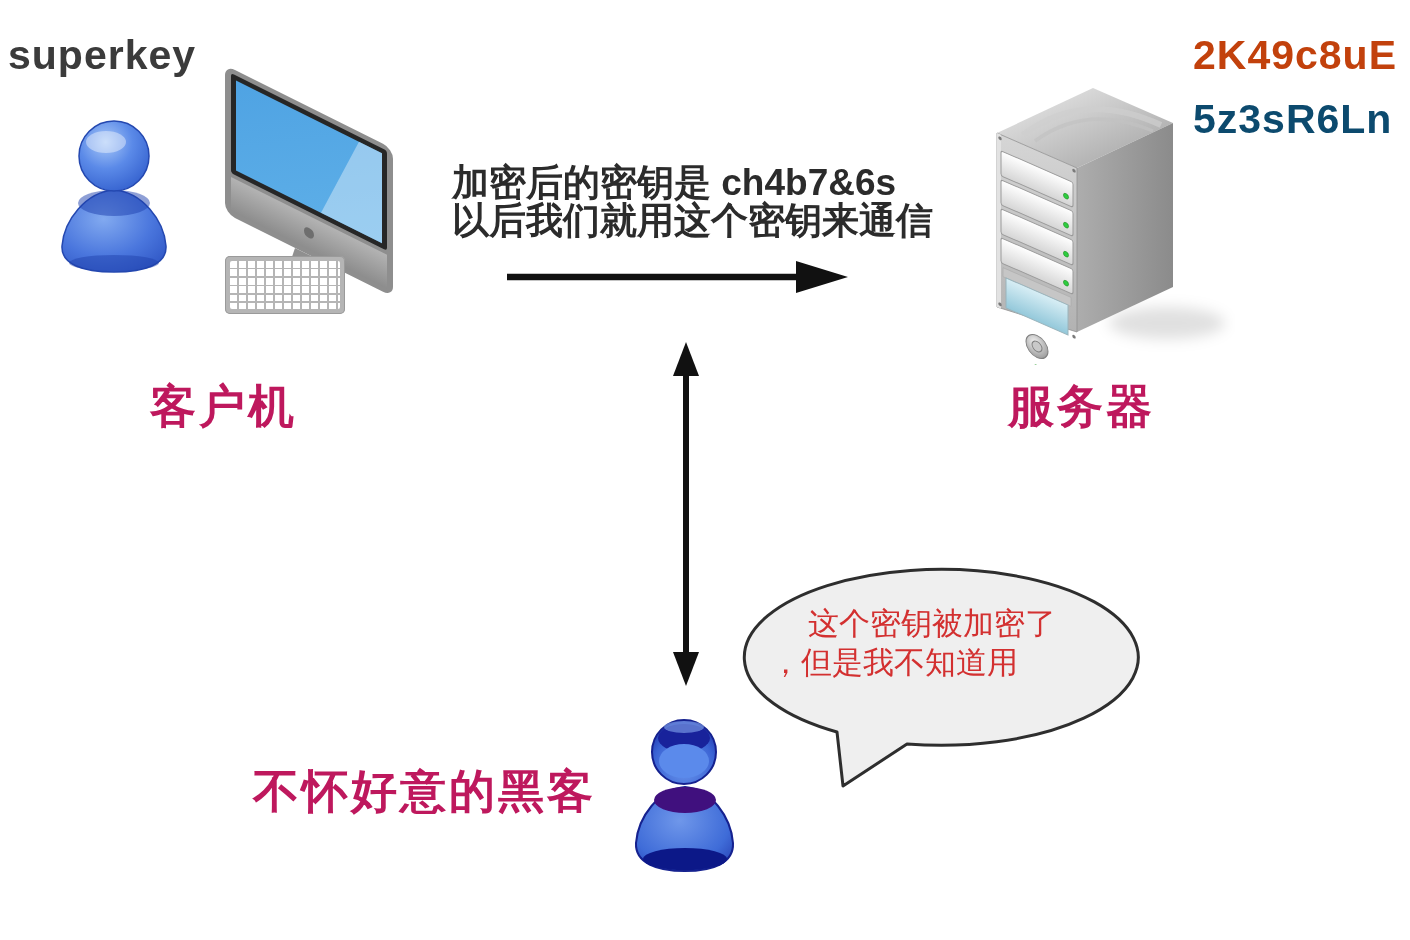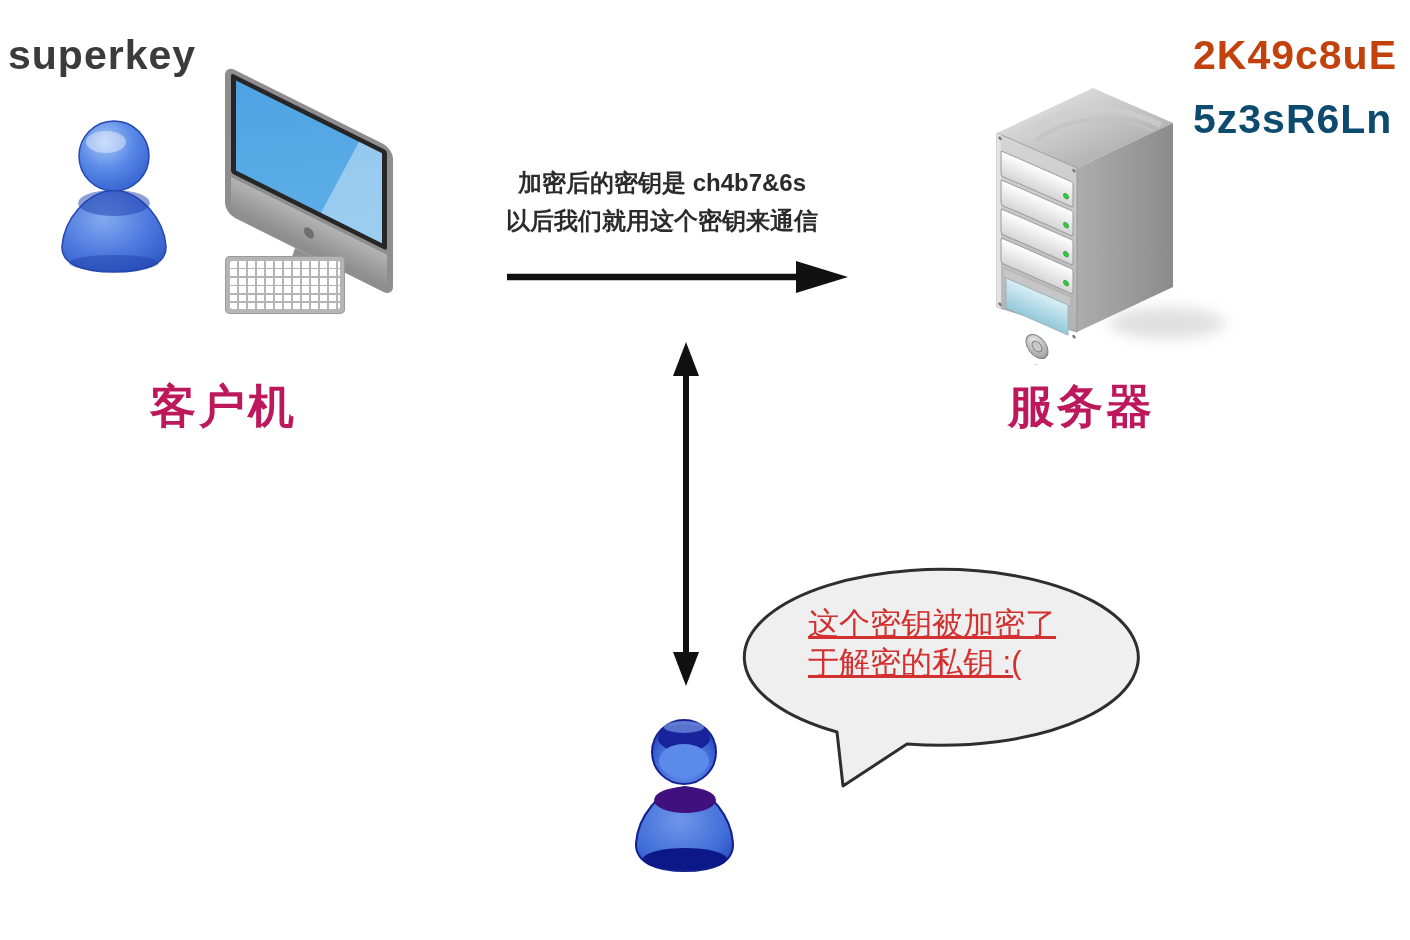--- a/index.html
+++ b/index.html
@@ -27,30 +27,30 @@
     left:1193px; top:32px;
     font-size:41px; font-weight:700; color:#c2410c; letter-spacing:1px;
   }
   .key-red {
     left:1193px; top:96px;
     font-size:41px; font-weight:700; color:#0c4a6e; letter-spacing:1px;
   }
 
   .message-block {
     left:452px; top:164px; width:420px;
-    text-align:center; font-size:24px; font-weight:700; color:#2B2B2B;
+    text-align:center; font-size:37px; font-weight:700; color:#2B2B2B;
     line-height:38px; white-space:nowrap;
   }
 
   .bubble-text {
     left:770px; top:604px; width:330px;
     font-size:31px; color:#D33030; line-height:39px; font-weight:400;
     white-space:nowrap;
   }
-  .bubble-text .indent { padding-left:38px;text-decoration:underline; }
+  .bubble-text .indent { padding-left:38px; }
 
   
   .keyboard {
     left:225px; top:256px; width:120px; height:58px;
     background:#b5b5b5; border-radius:5px; padding:5px;
     transform:matrix(0.875,0.517,-0.855,0.545);
     transform-origin:0 0;
     box-shadow:0 0 0 1px #9a9a9a inset;
   }
   .keyboard-keys {
@@ -199,21 +199,21 @@
   <div class="abs key-green">2K49c8uE</div>
   <div class="abs key-red">5z3sR6Ln</div>
 
   <div class="abs green-label server-label">服务器</div>
 
   <svg class="abs" style="left:725px;top:555px" width="430" height="245" viewBox="0 0 430 245">
     <path d="M112,177 A197,88 0 1 1 182,189 L118,231 Z" fill="#EFEFEF" stroke="#2E2E2E" stroke-width="3" stroke-linejoin="round"></path>
   </svg>
   <div class="abs bubble-text">
     <div class="indent">这个密钥被加密了</div>
-    <div class="indent">于解密的私钥 :(</div>
+    <div>，但是我不知道用</div>
   </div>
 
   <svg class="abs" style="left:628px;top:703px" width="118" height="178" viewBox="0 0 118 178">
     <defs>
       <radialGradient id="hHead" cx="50%" cy="72%" r="80%">
         <stop offset="0%" stop-color="#6f9bef"></stop>
           <stop offset="60%" stop-color="#3a63d4"></stop>
           <stop offset="100%" stop-color="#16219a"></stop>
       </radialGradient>
       <radialGradient id="hBody" cx="45%" cy="40%" r="85%">
@@ -224,14 +224,15 @@
     </defs>
     <path d="M57,84 C31,86 10,114 8,140 C7,160 29,168 57,168 C85,168 106,160 105,140 C103,114 83,86 57,84 Z" fill="url(#hBody)" stroke="#15218f" stroke-width="2"></path>
     <ellipse cx="57" cy="97" rx="31" ry="13" fill="#40107E"></ellipse>
     <ellipse cx="57" cy="156" rx="42" ry="11" fill="#0C1888"></ellipse>
     <circle cx="56" cy="49" r="32" fill="url(#hHead)" stroke="#15218f" stroke-width="2"></circle>
     <ellipse cx="56" cy="35" rx="26" ry="14" fill="#18229B"></ellipse>
     <ellipse cx="56" cy="58" rx="25" ry="17" fill="#5B8AEB"></ellipse>
     <ellipse cx="56" cy="24" rx="20" ry="6" fill="#8FB4F5" opacity="0.55"></ellipse>
   </svg>
 
+  <div class="abs green-label hacker-label">不怀好意的黑客</div>
 
 </div>
 
 </body></html>

